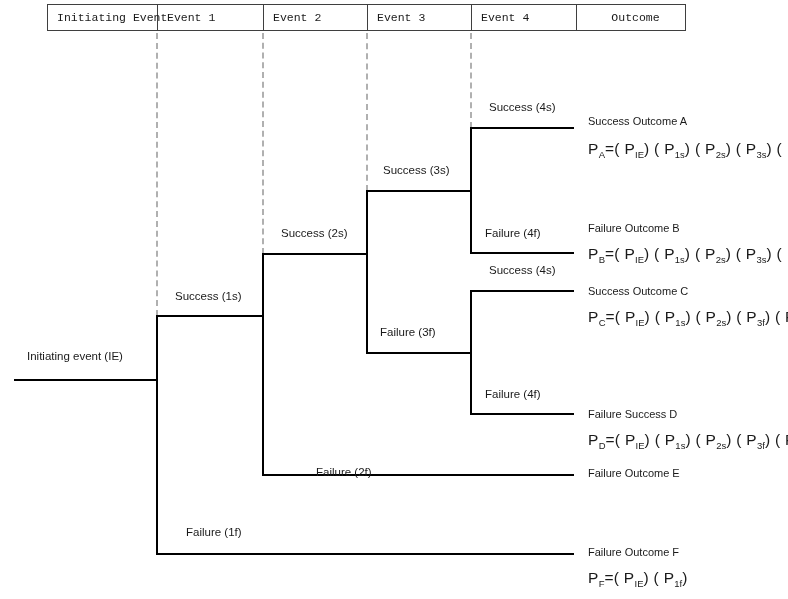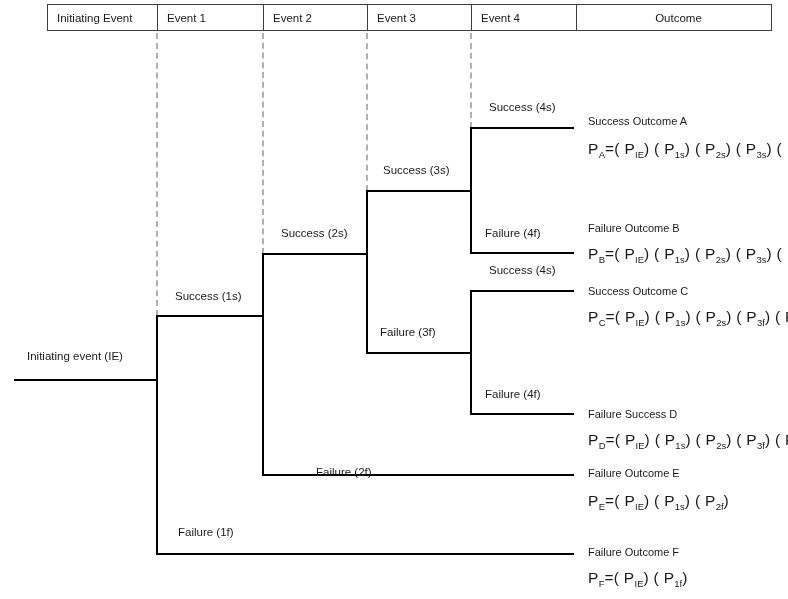--- a/index.html
+++ b/index.html
@@ -17,25 +17,26 @@
     height: 599px;
     background: #ffffff;
     overflow: hidden;
   }
 
   
   .header-table {
     position: absolute;
     left: 47px;
     top: 4px;
-    width: 725px;
+    width: 639px;
     height: 27px;
     border: 1px solid #3f3f3f;
     box-sizing: border-box;
     display: flex;
+    font-family: Liberation Mono, monospace;
   }
   .header-cell {
     box-sizing: border-box;
     border-right: 1px solid #3f3f3f;
     display: flex;
     align-items: center;
     padding-left: 9px;
     font-size: 11.5px;
     color: #1a1a1a;
     white-space: nowrap;
@@ -122,21 +123,21 @@
 
   <div class="hline" style="left:14px; top:379px; width:144px;"></div>
   <div class="blabel" style="left:27px; top:350px;">Initiating event (IE)</div>
 
   <div class="vline" style="left:156px; top:315px; height:240px;"></div>
 
   <div class="hline" style="left:156px; top:315px; width:108px;"></div>
   <div class="blabel" style="left:175px; top:290px;">Success (1s)</div>
 
   <div class="hline" style="left:156px; top:553px; width:418px;"></div>
-  <div class="blabel" style="left:178px; top:526px;">Failure (1f)</div>
+  <div class="blabel" style="left:186px; top:526px;">Failure (1f)</div>
 
   <div class="vline" style="left:262px; top:253px; height:222px;"></div>
 
   <div class="hline" style="left:262px; top:253px; width:106px;"></div>
   <div class="blabel" style="left:281px; top:227px;">Success (2s)</div>
 
   <div class="hline" style="left:262px; top:474px; width:312px;"></div>
   <div class="blabel" style="left:276px; top:466px;margin-left:40px;">Failure (2f)</div>
 
   <div class="vline" style="left:366px; top:190px; height:163px;"></div>
@@ -169,18 +170,17 @@
   <div class="outcome-name" style="left:588px; top:222px;">Failure Outcome B</div>
   <div class="outcome-formula" style="left:588px; top:245px;">P<sub>B</sub>=( P<sub>IE</sub>) ( P<sub>1s</sub>) ( P<sub>2s</sub>) ( P<sub>3s</sub>) ( P)</div>
 
   <div class="outcome-name" style="left:588px; top:285px;">Success Outcome C</div>
   <div class="outcome-formula" style="left:588px; top:308px;">P<sub>C</sub>=( P<sub>IE</sub>) ( P<sub>1s</sub>) ( P<sub>2s</sub>) ( P<sub>3f</sub>) ( P)</div>
 
   <div class="outcome-name" style="left:588px; top:408px;">Failure Success D</div>
   <div class="outcome-formula" style="left:588px; top:431px;">P<sub>D</sub>=( P<sub>IE</sub>) ( P<sub>1s</sub>) ( P<sub>2s</sub>) ( P<sub>3f</sub>) ( P)</div>
 
   <div class="outcome-name" style="left:588px; top:467px;">Failure Outcome E</div>
-  <div class="outcome-formula" style="left:588px; top:492px;">P<sub>E</sub>=( P<sub>IE</sub>) ( P<sub>1s</sub>) ( P<sub>2f</sub>)</div>
 
   <div class="outcome-name" style="left:588px; top:546px;">Failure Outcome F</div>
   <div class="outcome-formula" style="left:588px; top:569px;">P<sub>F</sub>=( P<sub>IE</sub>) ( P<sub>1f</sub>)</div>
 
 </div>
 
 </body></html>

